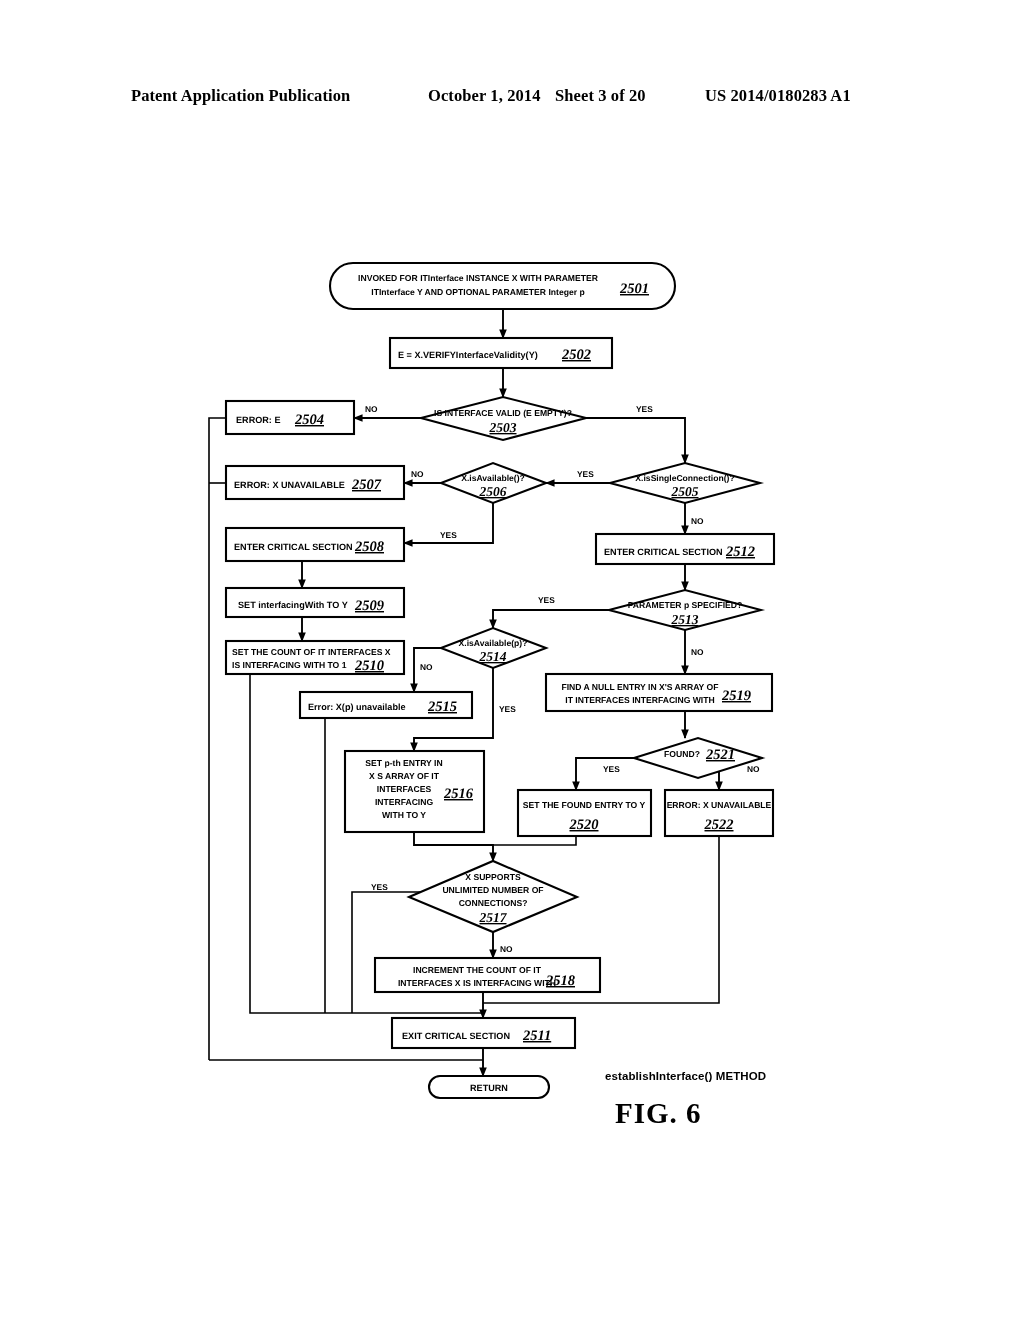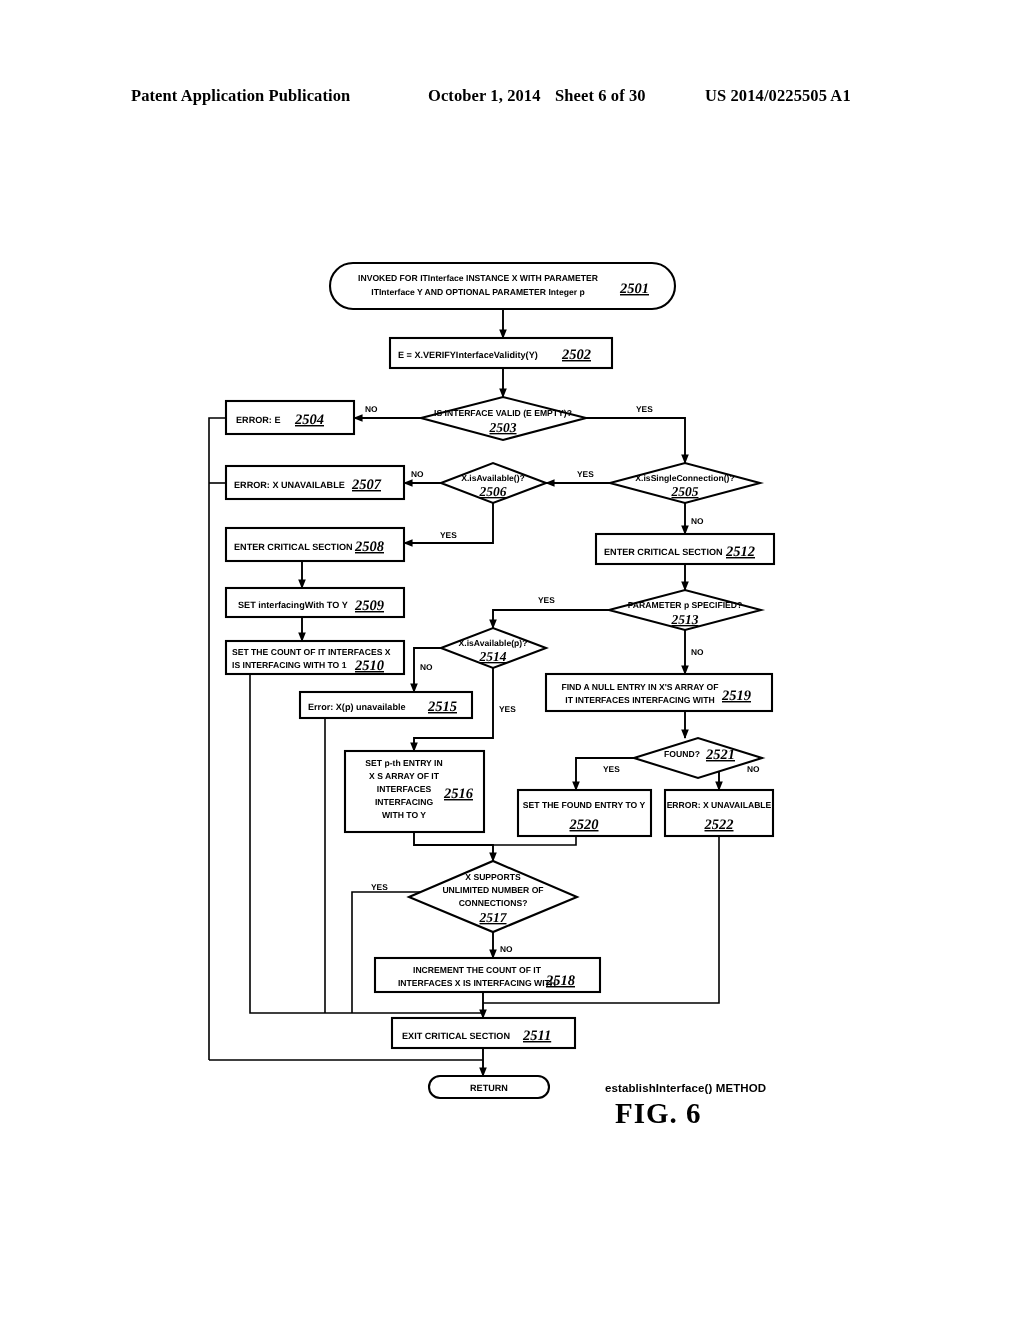--- a/index.html
+++ b/index.html
@@ -12,21 +12,21 @@
   .hdr-inner{position:relative;width:100%;height:100%;}
   .hdr span{position:absolute;top:0;font-family:"Liberation Serif", serif;
             font-weight:bold;font-size:16.5px;white-space:nowrap;letter-spacing:.1px;}
   .h-title{left:131px;}
   .h-date{left:428px;}
   .h-sheet{left:555px;}
   .h-pub{left:705px;}
 
   
   .figlabel{position:absolute;left:605px;top:1070px;font-size:11.5px;
-            font-weight:bold;letter-spacing:.1px;white-space:nowrap;margin-top:12px;}
+            font-weight:bold;letter-spacing:.1px;white-space:nowrap;}
   .figno{position:absolute;left:615px;top:1097px;font-family:"Liberation Serif", serif;
          font-weight:bold;font-size:29px;letter-spacing:1px;}
 
   
   svg.flow{position:absolute;left:0;top:0;width:1024px;height:1320px;overflow:visible;}
   svg.flow .shp{fill:#fff;stroke:#000;stroke-width:2.1;}
   svg.flow .ln{stroke:#000;stroke-width:1.9;fill:none;}
   svg.flow .lnthin{stroke:#000;stroke-width:1.6;fill:none;}
 
   text{font-family:"Liberation Sans", sans-serif;font-weight:bold;
@@ -41,22 +41,22 @@
 </style>
 </head>
 <body>
 
 <div class="page">
 
   <div class="hdr">
     <div class="hdr-inner">
       <span class="h-title">Patent Application Publication</span>
       <span class="h-date">October 1, 2014</span>
-      <span class="h-sheet">Sheet 6 of 30</span>
-      <span class="h-pub">US 2014/0225505 A1</span>
+      <span class="h-sheet">Sheet 3 of 20</span>
+      <span class="h-pub">US 2014/0180283 A1</span>
     </div>
   </div>
 
   <svg class="flow" viewBox="0 0 1024 1320">
     <defs>
       <marker id="ah" viewBox="0 0 10 10" refX="9" refY="5" markerWidth="5" markerHeight="5" orient="auto-start-reverse">
         <path d="M0,1 L10,5 L0,9 z" fill="#000"></path>
       </marker>
     </defs>
 

